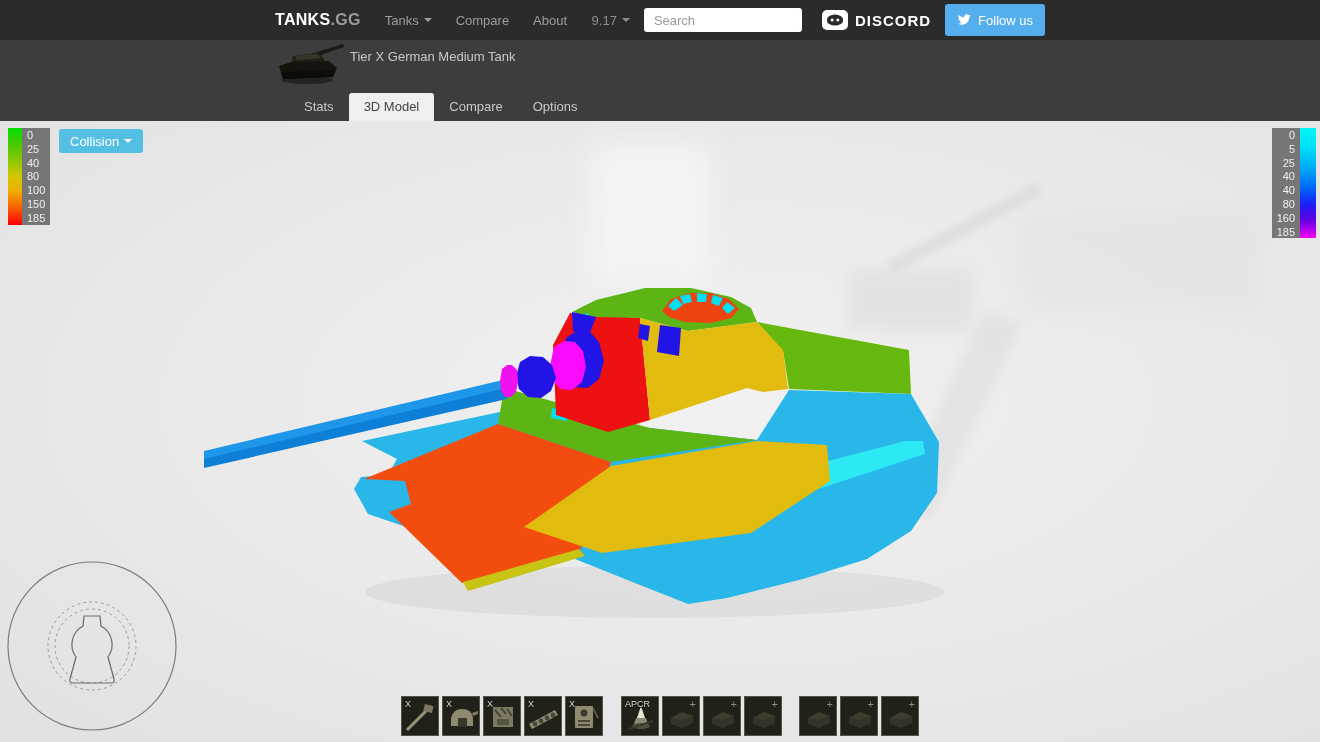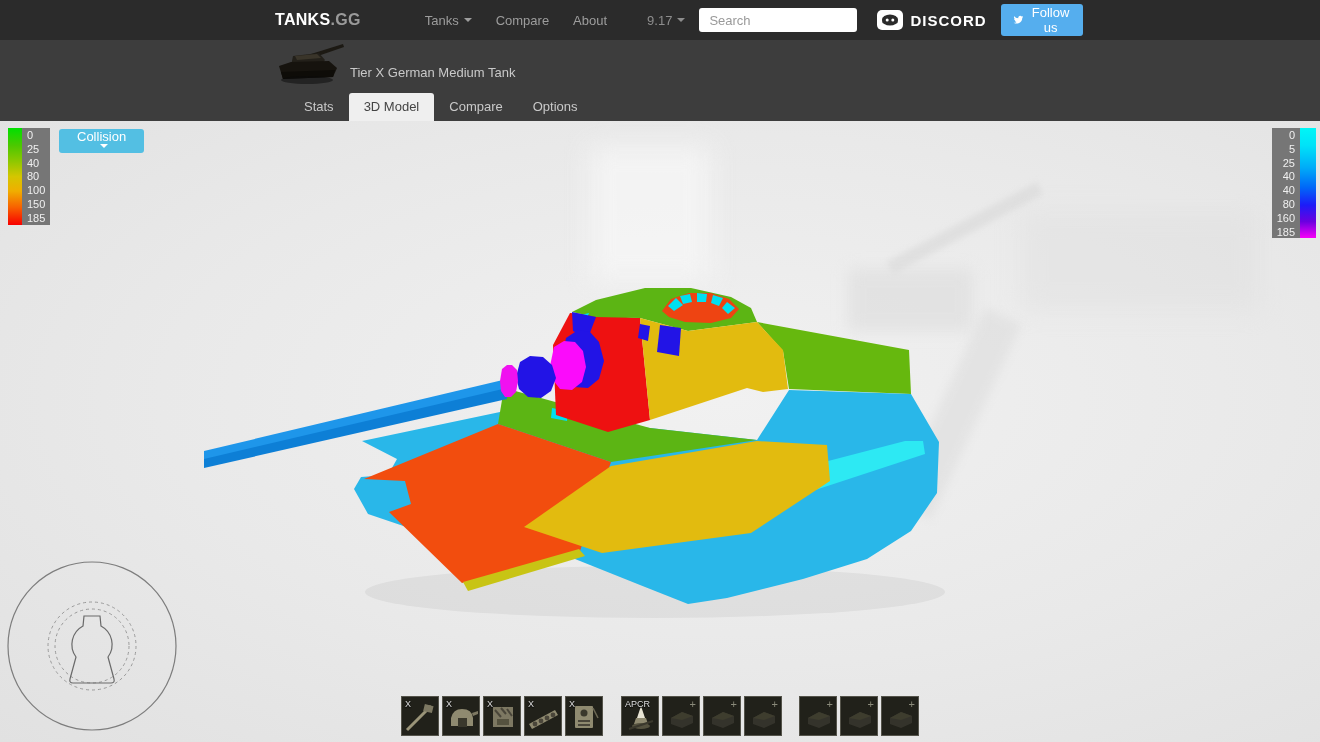--- a/index.html
+++ b/index.html
@@ -1,21 +1,21 @@
 <!DOCTYPE html>
 <html><head>
 <meta charset="utf-8">
 <style>
   * { margin:0; padding:0; box-sizing:border-box; }
   html,body { width:1320px; height:742px; overflow:hidden;
     font-family:"Liberation Sans", sans-serif; background:#e7e7e7; }
 
   
   .navbar { height:40px; background:#2b2b2b; }
-  .nav-inner { width:770px; margin:0 auto; height:40px; display:flex; align-items:center;gap:40px; }
+  .nav-inner { width:770px; margin:0 auto; height:40px; display:flex; align-items:center; }
   .brand { font-size:16px; font-weight:bold; color:#fff; letter-spacing:.3px; cursor:pointer; }
   .brand .suffix { color:#9a9a9a; font-weight:bold; }
   .nav-links { display:flex; margin-left:24px; gap:24px; }
   .nav-link { font-size:13px; color:#9d9d9d; cursor:pointer; display:flex; align-items:center; }
   .caret { display:inline-block; width:0; height:0; border-left:4px solid transparent;
     border-right:4px solid transparent; border-top:4px solid currentColor; margin-left:5px; }
   .nav-right { margin-left:auto; display:flex; align-items:center; }
   .version { font-size:13px; color:#8d8d8d; margin-right:14px; display:flex; align-items:center; cursor:pointer; }
   .search-box { width:158px; height:24px; background:#fff; border:none; border-radius:3px;
     font-size:13px; padding:0 10px; color:#333; outline:none; }
@@ -25,34 +25,34 @@
   .follow-btn { margin-left:14px; background:#55aeee; color:#fff; font-size:13px;
     border:none; border-radius:3px; height:26px; padding:16px 12px; display:flex;
     align-items:center; gap:7px; cursor:pointer; }
 
   
   .tank-header { height:81px; background:#3d3d3d; position:relative; }
   .head-inner { width:770px; margin:0 auto; height:81px; position:relative; }
   .tank-thumb { position:absolute; left:-4px; top:-4px; }
   .title-block { position:absolute; left:75px; top:5px; }
   .tank-title { color:#fff; font-size:24px; font-weight:400; }
-  .tank-sub { color:#c9c9c9; font-size:13px; margin-top:20px; }
+  .tank-sub { color:#c9c9c9; font-size:13px; margin-top:4px; }
   .tabs { position:absolute; left:14px; bottom:0; display:flex; }
   .tab { font-size:13px; color:#c9c9c9; padding:6px 15px 7px; cursor:pointer; }
   .tab.active { background:#efefef; color:#444; border-radius:3px 3px 0 0; }
 
   
   .main { position:relative; height:621px; overflow:hidden;
     background:radial-gradient(ellipse at 55% 45%, #f1f1f1 0%, #e9e9e9 55%, #e1e1e1 100%); }
   .bg-shape { position:absolute; pointer-events:none; }
   .viewer-svg { position:absolute; left:0; top:0; width:1320px; height:621px; }
 
   .mode-btn { position:absolute; left:59px; top:8px; background:#53bfe3; color:#fff;
-    border:none; border-radius:3px; height:24px; padding:0 18px; font-size:13px;
-    display:flex; align-items:center; cursor:pointer;flex-direction:column; }
+    border:none; border-radius:3px; height:24px; padding:0 11px; font-size:13px;
+    display:flex; align-items:center; cursor:pointer; }
 
   .scale { position:absolute; top:7px; display:flex; background:rgba(108,108,108,.92); }
   .scale-left { left:8px; }
   .scale-right { right:4px; }
   .scale-bar { width:14px; }
   .scale-bar.bar-right { width:16px; }
   .bar-armor { background:linear-gradient(#00e000 0%, #4cc800 18%, #8cc800 34%,
       #d4c600 50%, #f0ae00 65%, #f86000 82%, #f80000 100%); }
   .bar-pen { background:linear-gradient(#00f6f6 0%, #00e2f8 16%, #00acf8 36%,
       #0068f8 54%, #1c1cf8 70%, #6a00e0 85%, #f800f8 100%); }

